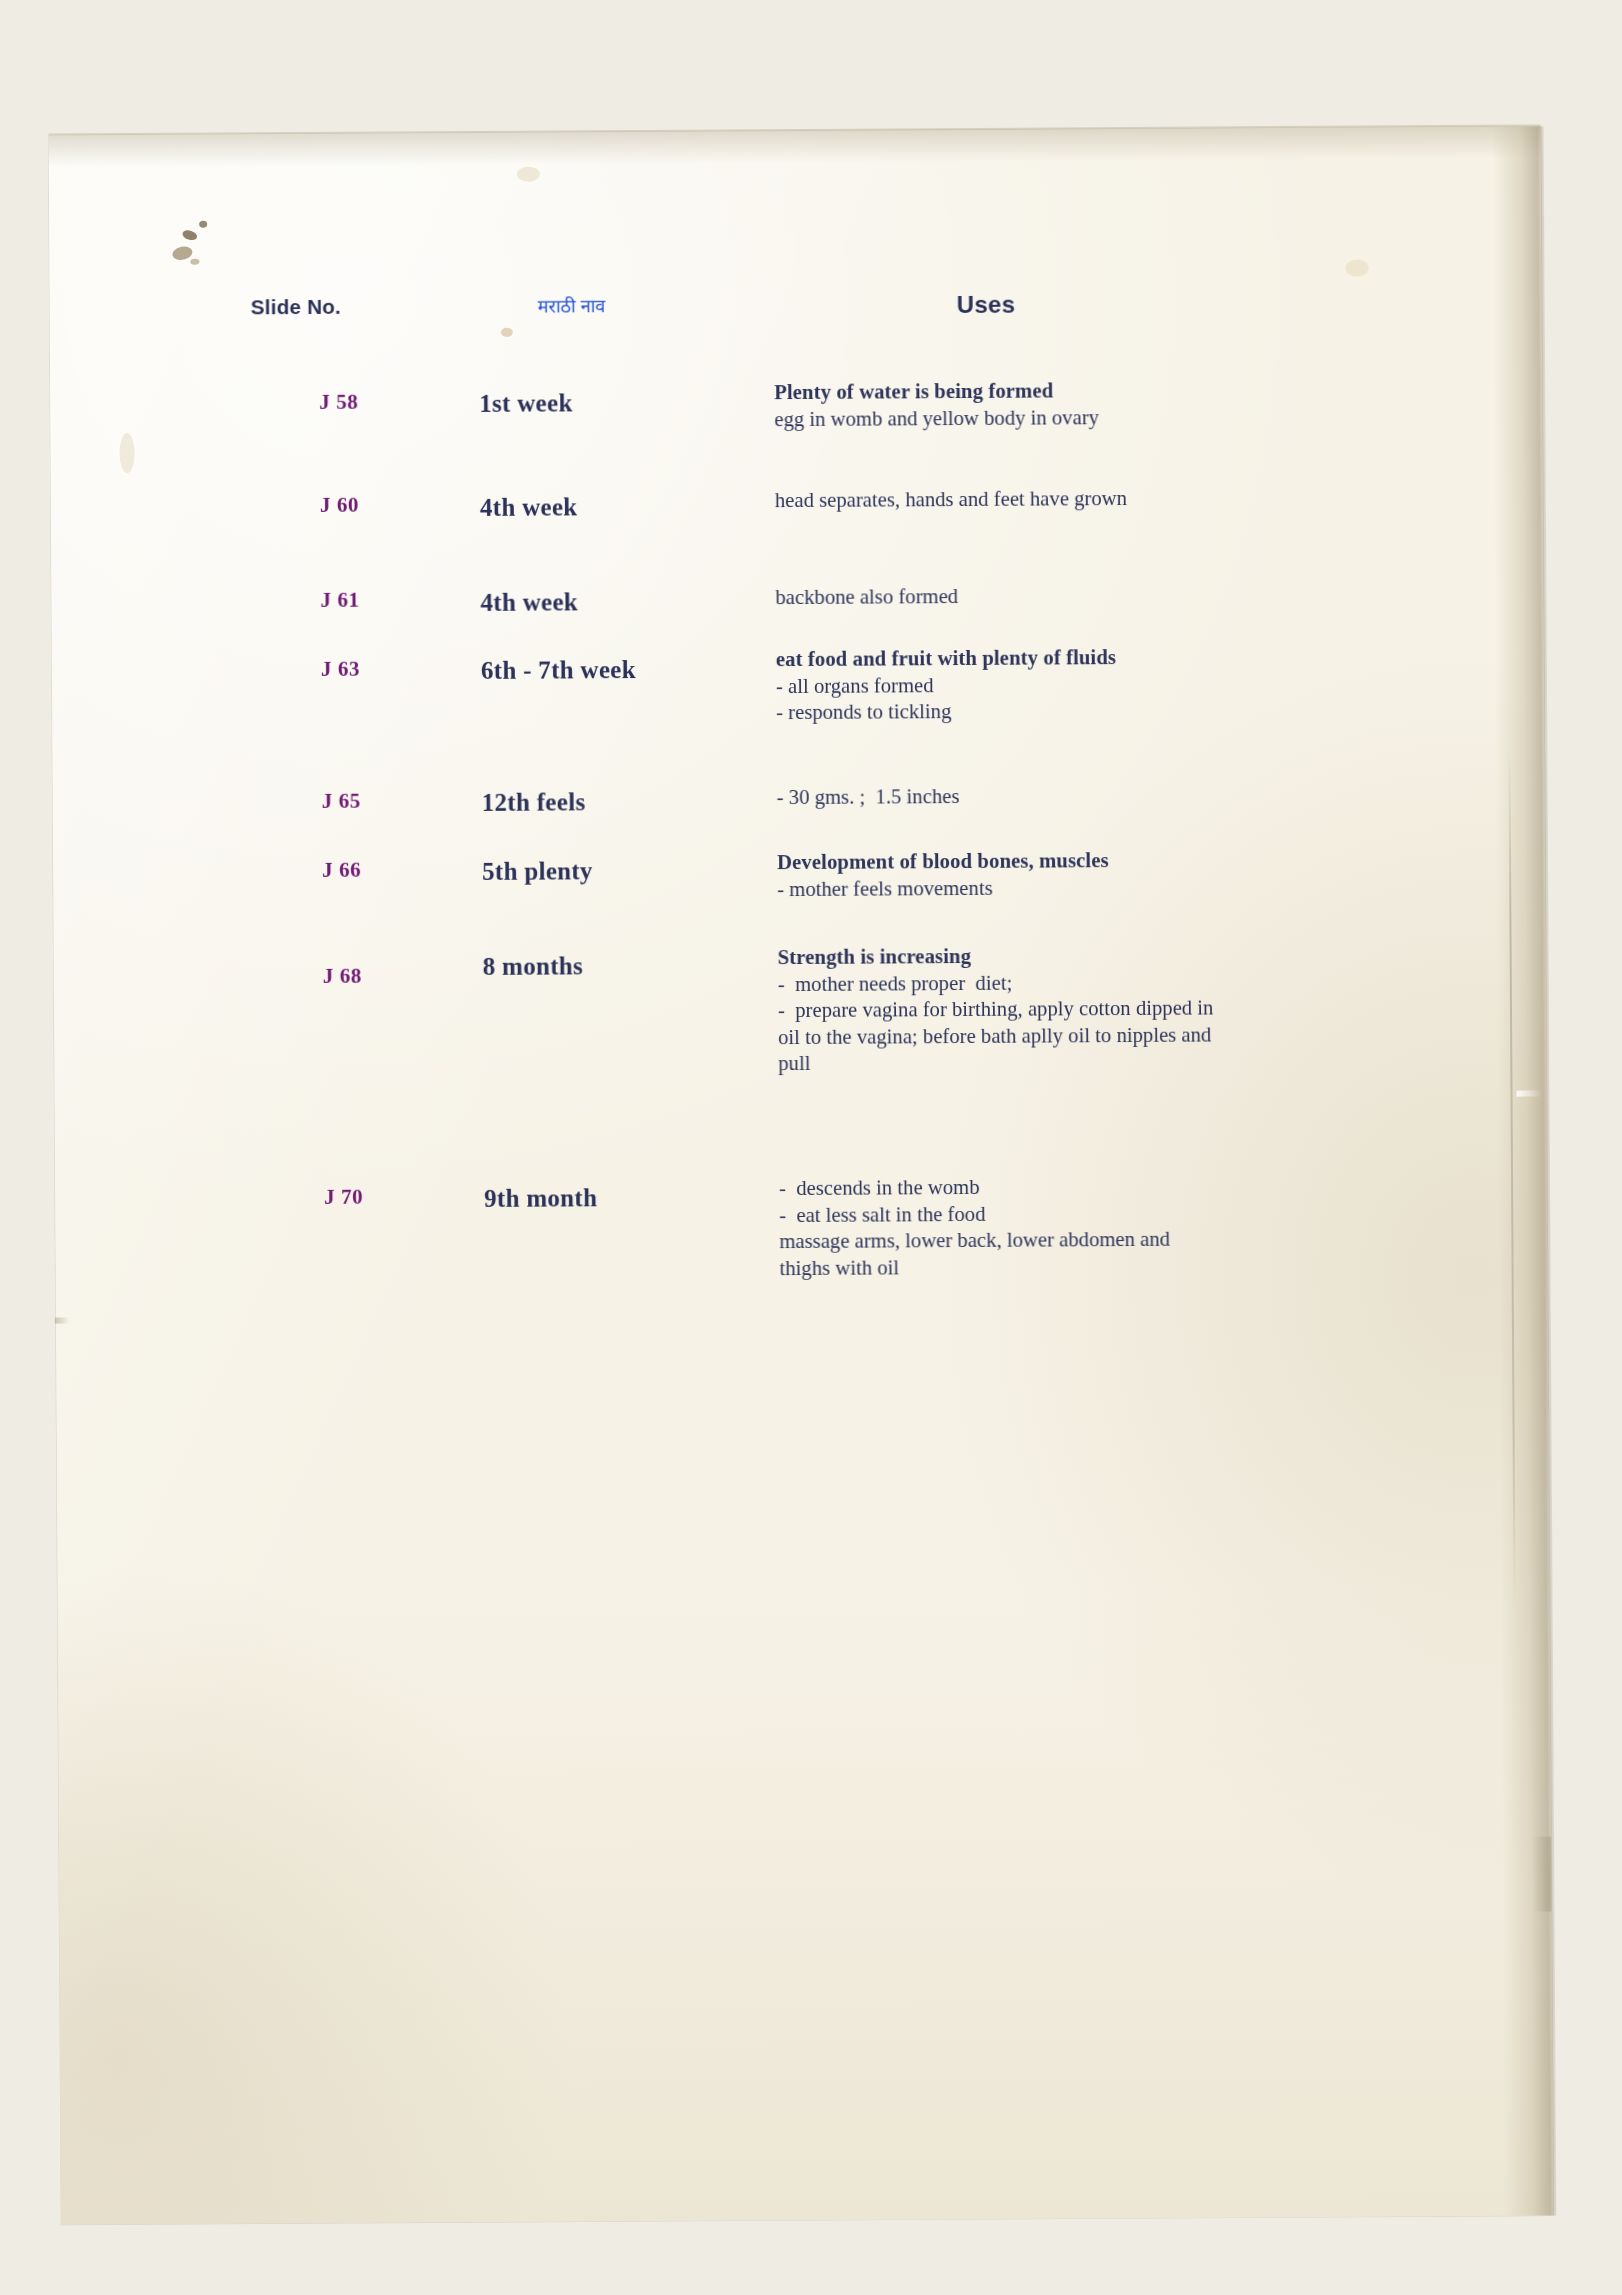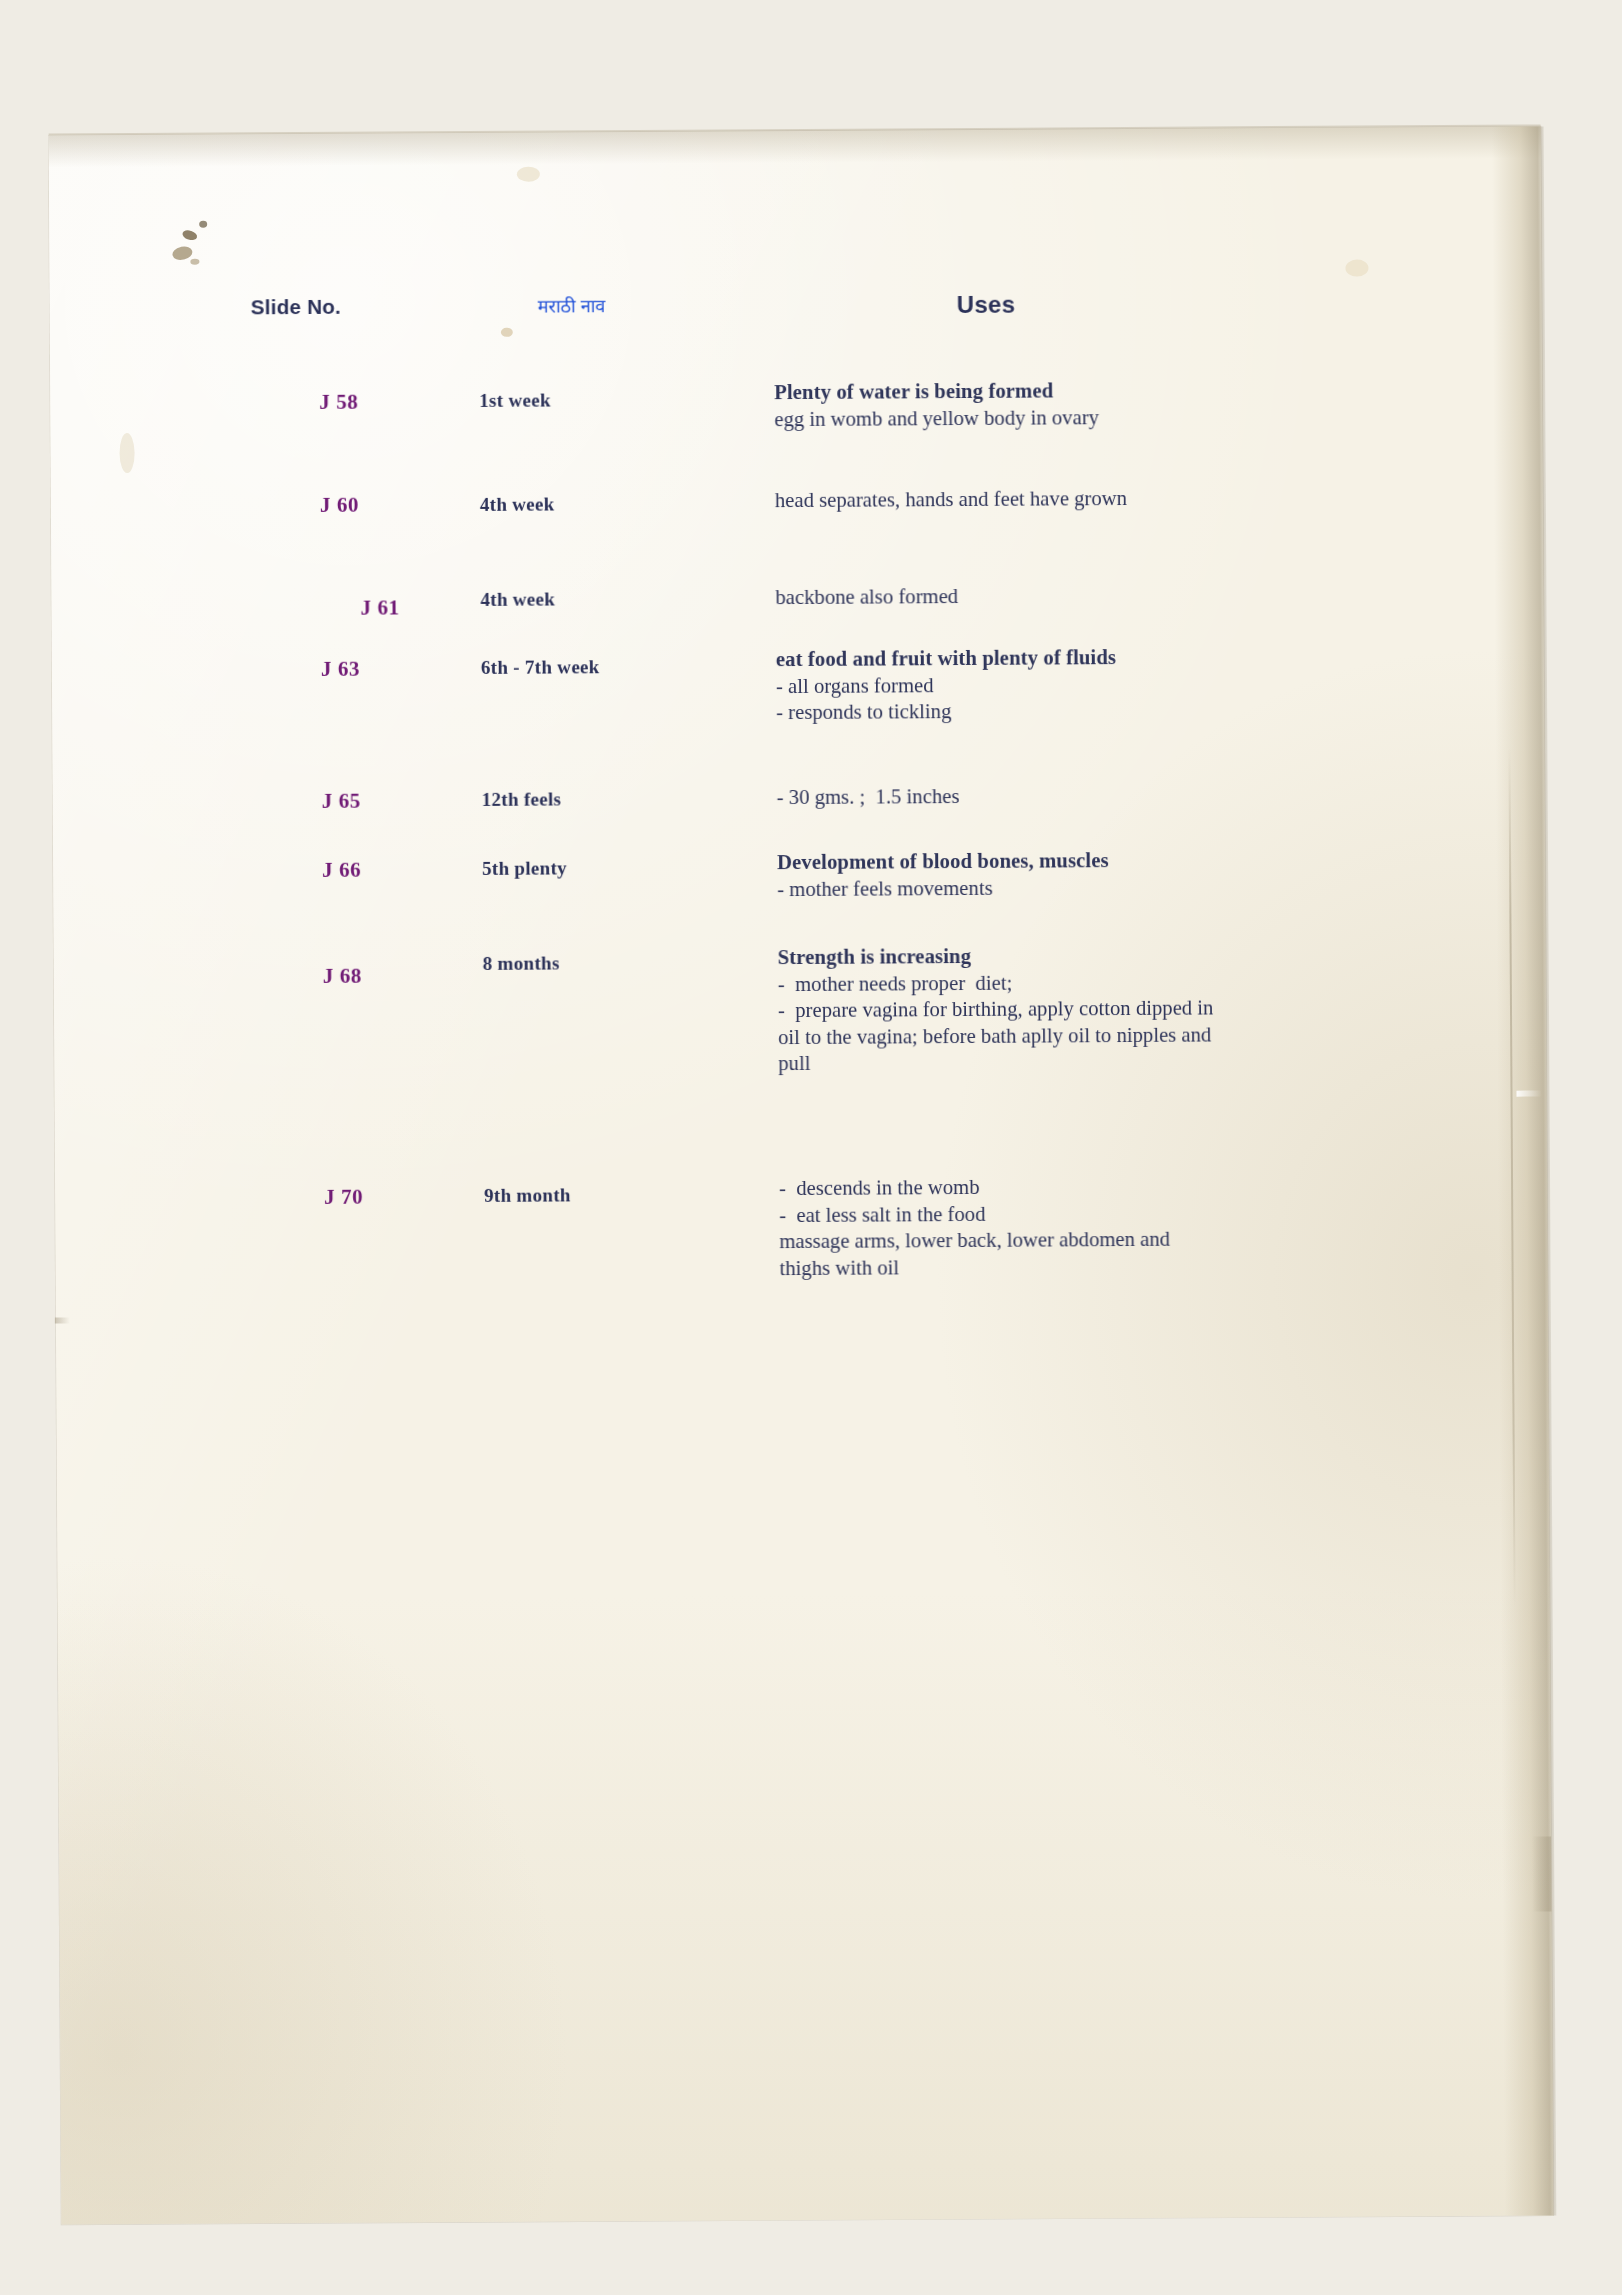--- a/index.html
+++ b/index.html
@@ -192,21 +192,21 @@
     font-size: 21px;
     color: #701a75;
     letter-spacing: 0.6px;
     white-space: nowrap;
   }
   .cell-stage {
     position: absolute;
     left: 429px;
     font-family: "Liberation Serif", serif;
     font-weight: bold;
-    font-size: 19px;
+    font-size: 25px;
     color: #2b3158;
     letter-spacing: 0.3px;
     white-space: nowrap;
   }
   .cell-uses {
     position: absolute;
     left: 724px;
     width: 683px;
     font-family: "Liberation Serif", serif;
     font-size: 20.7px;
@@ -262,21 +262,21 @@
             </div>
           </div>
           <div class="row" style="top: 356px;">
             <span class="cell-slide" style="top: 3.4px;">J 60</span>
             <span class="cell-stage" style="top: 4.6px;">4th week</span>
             <div class="cell-uses" style="top: 0px;">
               <span class="ln">head separates, hands and feet have grown</span>
             </div>
           </div>
           <div class="row" style="top: 453px;">
-            <span class="cell-slide" style="top: 9px; margin-left: 40px;">J 61</span>
+            <span class="cell-slide" style="top: 1px;">J 61</span>
             <span class="cell-stage" style="top: 3.4px;">4th week</span>
             <div class="cell-uses" style="top: 0px;">
               <span class="ln">backbone also formed</span>
             </div>
           </div>
           <div class="row" style="top: 515px;">
             <span class="cell-slide" style="top: 8px;">J 63</span>
             <span class="cell-stage" style="top: 9.2px;">6th - 7th week</span>
             <div class="cell-uses" style="top: 0px;">
               <span class="ln bold">eat food and fruit with plenty of fluids</span>

